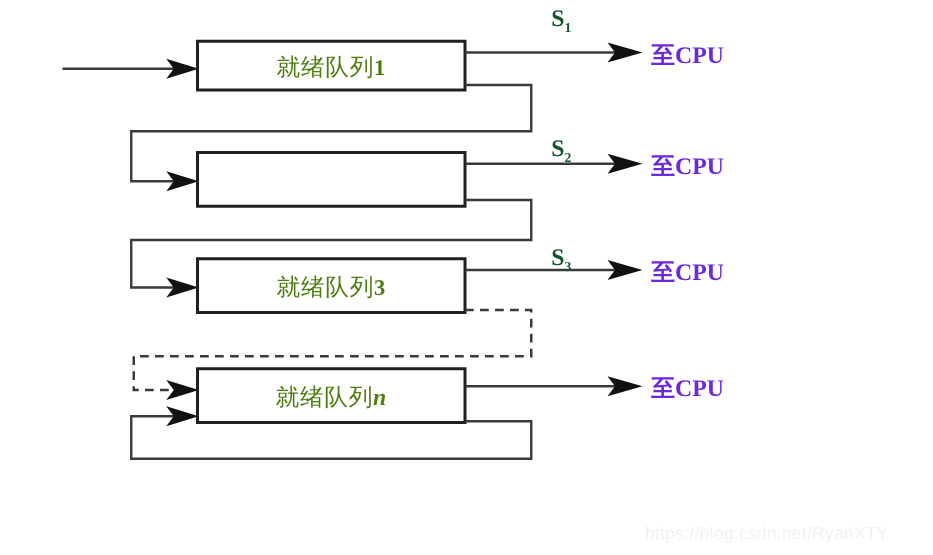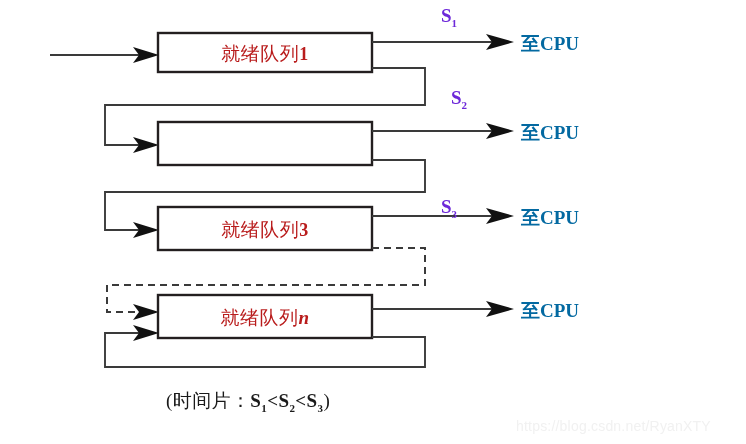--- a/index.html
+++ b/index.html
@@ -41,53 +41,53 @@
     stroke-dasharray: 7 5;
   }
   .arrow-head {
     fill: #111111;
     stroke: none;
   }
   .box-label {
     position: absolute;
     font-family: "Liberation Serif", "DejaVu Serif", serif;
     font-size: 19px;
-    color: #b91c1c;
+    color: #4d7c0f;
     width: 214px;
     text-align: center;
     letter-spacing: 0.5px;
     white-space: nowrap;
   }
   .box-label .idx {
     font-weight: bold;
     font-size: 18px;
   }
   .box-label .idx-italic {
     font-weight: bold;
     font-style: italic;
     font-size: 19px;
   }
   .slice-label {
     position: absolute;
     font-family: "Liberation Serif", "DejaVu Serif", serif;
     font-weight: bold;
     font-size: 19px;
-    color: #6d28d9;
+    color: #14532d;
     white-space: nowrap;
   }
   .slice-label sub {
     font-size: 11px;
     font-weight: bold;
   }
   .cpu-label {
     position: absolute;
     font-family: "Liberation Serif", "DejaVu Serif", serif;
     font-weight: bold;
     font-size: 19px;
-    color: #0369a1;
+    color: #6d28d9;
     white-space: nowrap;
   }
   .caption {
     position: absolute;
     font-family: "Liberation Serif", "DejaVu Serif", serif;
     font-size: 19px;
     color: #1a1a1a;
     white-space: nowrap;
     letter-spacing: 0.4px;
   }
@@ -160,32 +160,29 @@
   </div>
 
   <div class="box-label" style="left:158px; top:305px;">
     <span>就绪队列</span><span class="idx-italic">n</span>
   </div>
 
   <div class="slice-label" style="left:441px; top:5px;">
     <span>S</span><sub>1</sub>
   </div>
 
-  <div class="slice-label" style="left:441px; top:87px;margin-left:10px;">
+  <div class="slice-label" style="left:441px; top:109px;">
     <span>S</span><sub>2</sub>
   </div>
 
   <div class="slice-label" style="left:441px; top:196px;">
     <span>S</span><sub>3</sub>
   </div>
 
   <div class="cpu-label" style="left:521px; top:31px;">至CPU</div>
   <div class="cpu-label" style="left:521px; top:120px;">至CPU</div>
   <div class="cpu-label" style="left:521px; top:205px;">至CPU</div>
   <div class="cpu-label" style="left:521px; top:298px;">至CPU</div>
 
-  <div class="caption" style="left:166px; top:388px;">
-    <span>(时间片：</span><b>S</b><sub>1</sub><b>&lt;</b><b>S</b><sub>2</sub><b>&lt;</b><b>S</b><sub>3</sub><span>)</span>
-  </div>
 
   <div class="watermark" style="left:516px; top:418px;">https://blog.csdn.net/RyanXTY</div>
 
 </div>
 
 </body></html>

